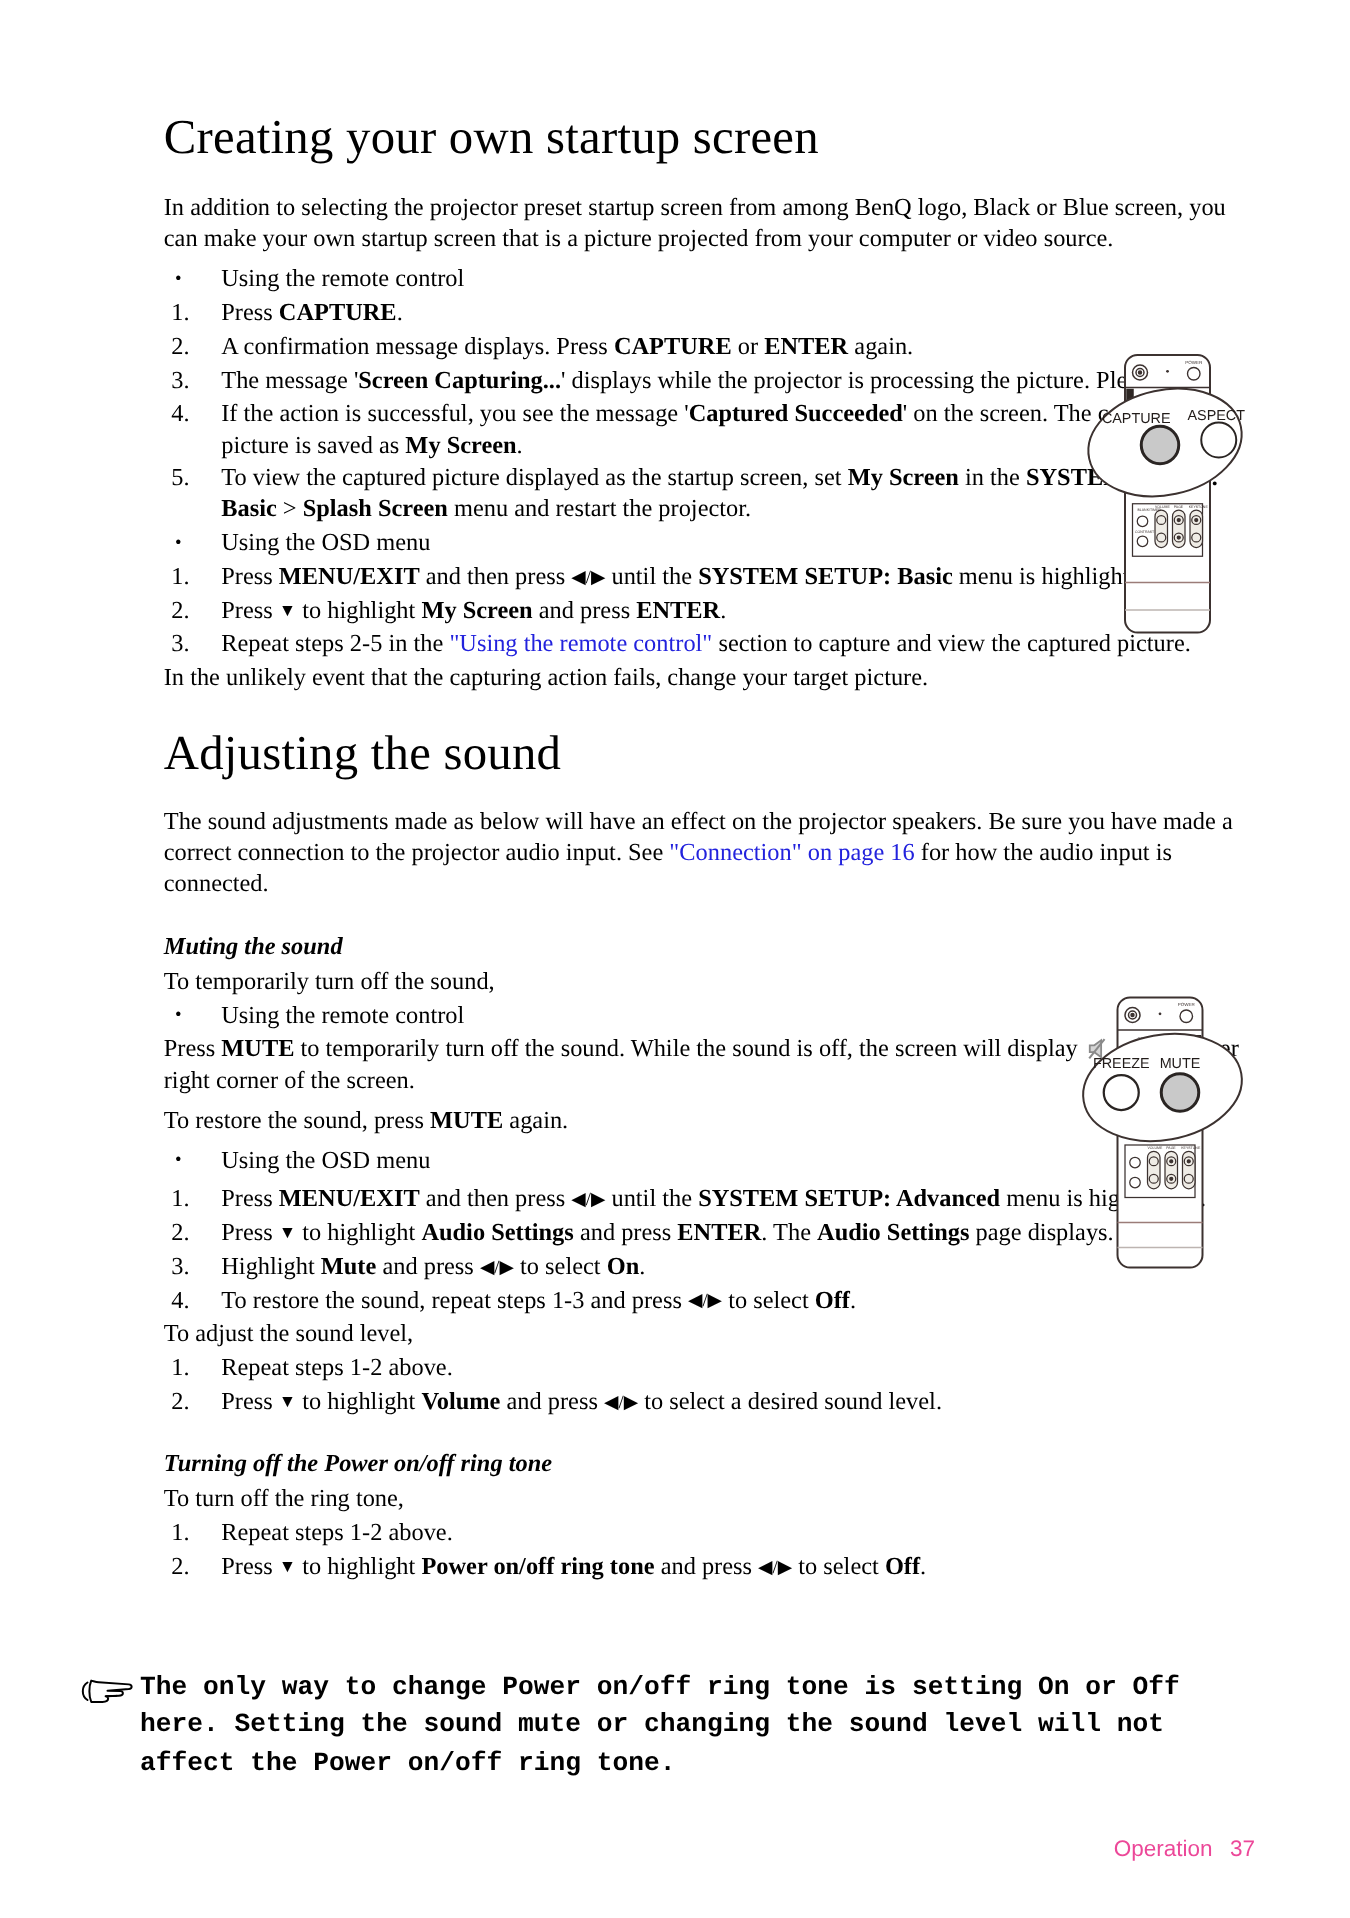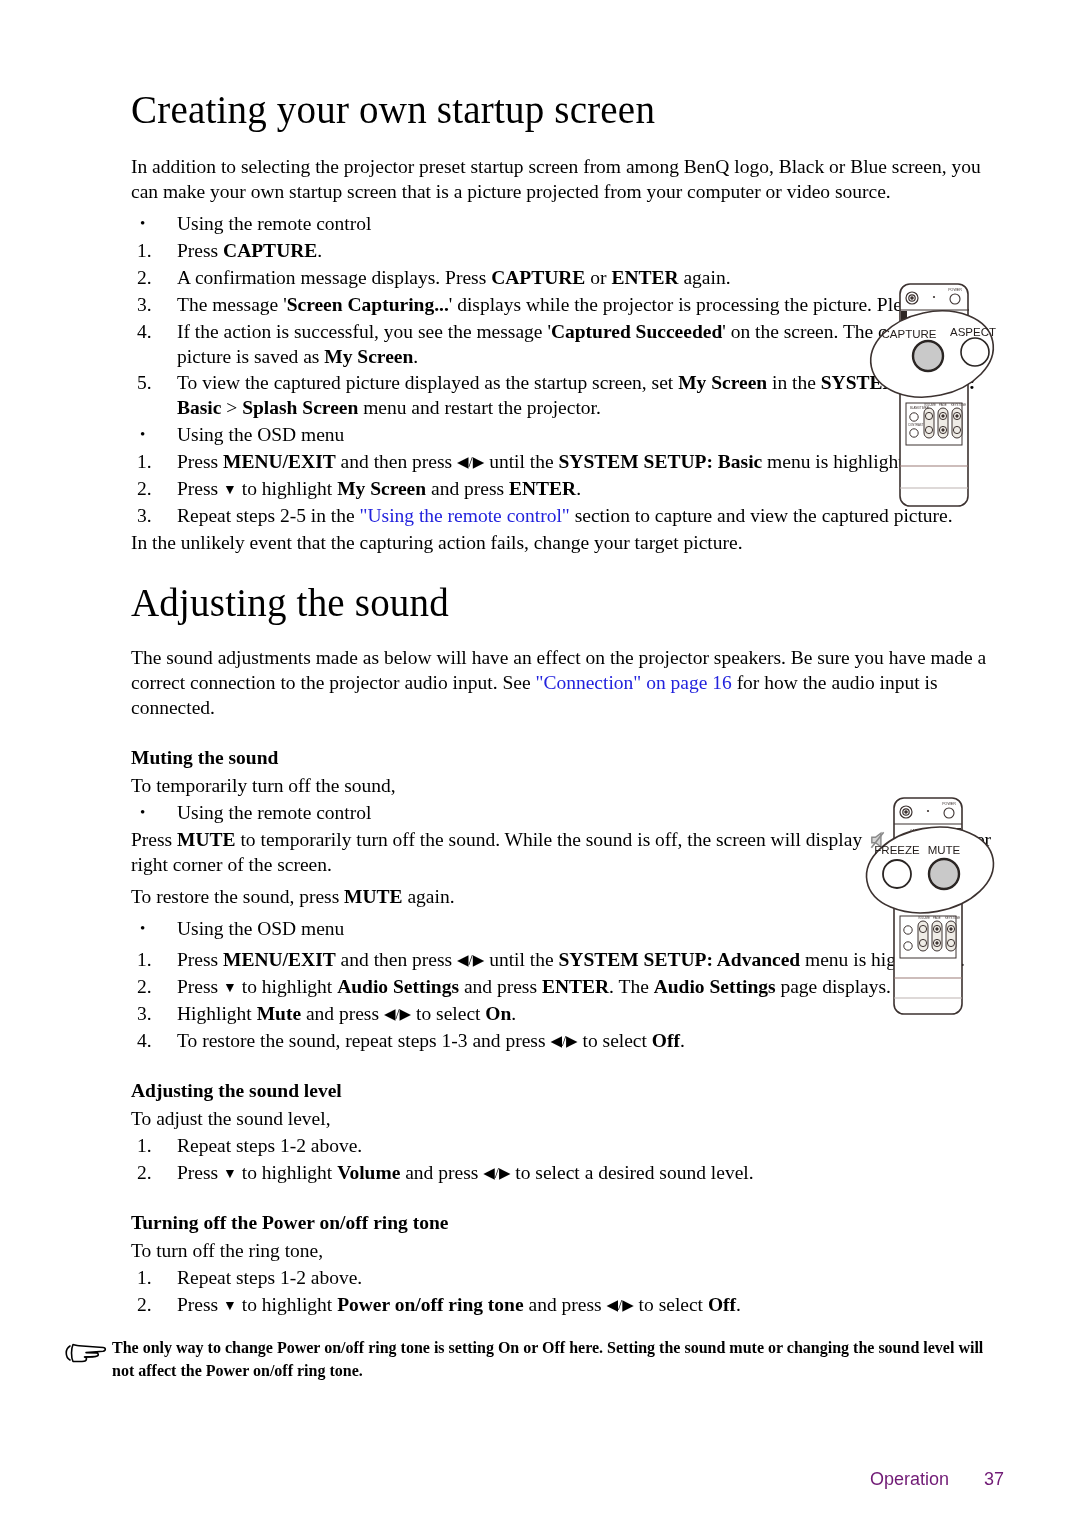--- a/index.html
+++ b/index.html
@@ -40,20 +40,21 @@
   h1.chapter.second {
     margin-top: 25px;
     margin-bottom: 20px;
   }
 
   h3.sub {
     font-size: 19.5px;
     font-weight: bold;
     margin: 24px 0 4px 0;
     line-height: 1.3;
+    font-style: italic;
   }
 
   p.para {
     font-size: 19.5px;
     line-height: 1.28;
     margin: 0 0 7px 0;
     text-align: left;
   }
   p.para.tight { margin-bottom: 2px; }
 
@@ -110,37 +111,37 @@
     display: flex;
     align-items: flex-start;
   }
   .note .hand {
     flex: 0 0 auto;
     width: 46px;
     height: 26px;
     margin-top: 4px;
   }
   .note .note-text {
-    font-family: Liberation Serif, serif;
-    font-size: 16px;
+    font-family: Liberation Mono, monospace;
+    font-size: 21px;
     font-weight: bold;
     line-height: 1.45;
     margin-left: 4px;
   }
 
   
   .footer {
     position: absolute;
     right: 76px;
     bottom: 44px;
     font-family: "Liberation Sans", "DejaVu Sans", sans-serif;
     font-size: 18px;
     display: flex;
-    gap: 35px;
-    color: #701a75;
+    gap: 14px;
+    color: #ec4899;
   }
 
   
   .remote {
     position: absolute;
   }
   #remote-capture { left: 862px; top: 276px; width: 160px; height: 238px; }
   #remote-mute    { left: 852px; top: 792px; width: 170px; height: 228px; }
 </style>
 </head>
@@ -251,21 +252,20 @@
         <span class="marker">3.</span>
         <span class="body"><span>Highlight </span><b>Mute</b><span> and press </span><span class="arrows">◀/▶</span><span> to select </span><b>On</b><span>.</span></span>
       </li>
 
       <li class="row">
         <span class="marker">4.</span>
         <span class="body"><span>To restore the sound, repeat steps 1-3 and press </span><span class="arrows">◀/▶</span><span> to select </span><b>Off</b><span>.</span></span>
       </li>
     </ul>
 
-    <h3 class="sub">Adjusting the sound level</h3>
     <p class="para tight">To adjust the sound level,</p>
 
     <ul class="list">
       <li class="row">
         <span class="marker">1.</span>
         <span class="body">Repeat steps 1-2 above.</span>
       </li>
       <li class="row">
         <span class="marker">2.</span>
         <span class="body"><span>Press </span><span class="dnarrow">▼</span><span> to highlight </span><b>Volume</b><span> and press </span><span class="arrows">◀/▶</span><span> to select a desired sound level.</span></span>

